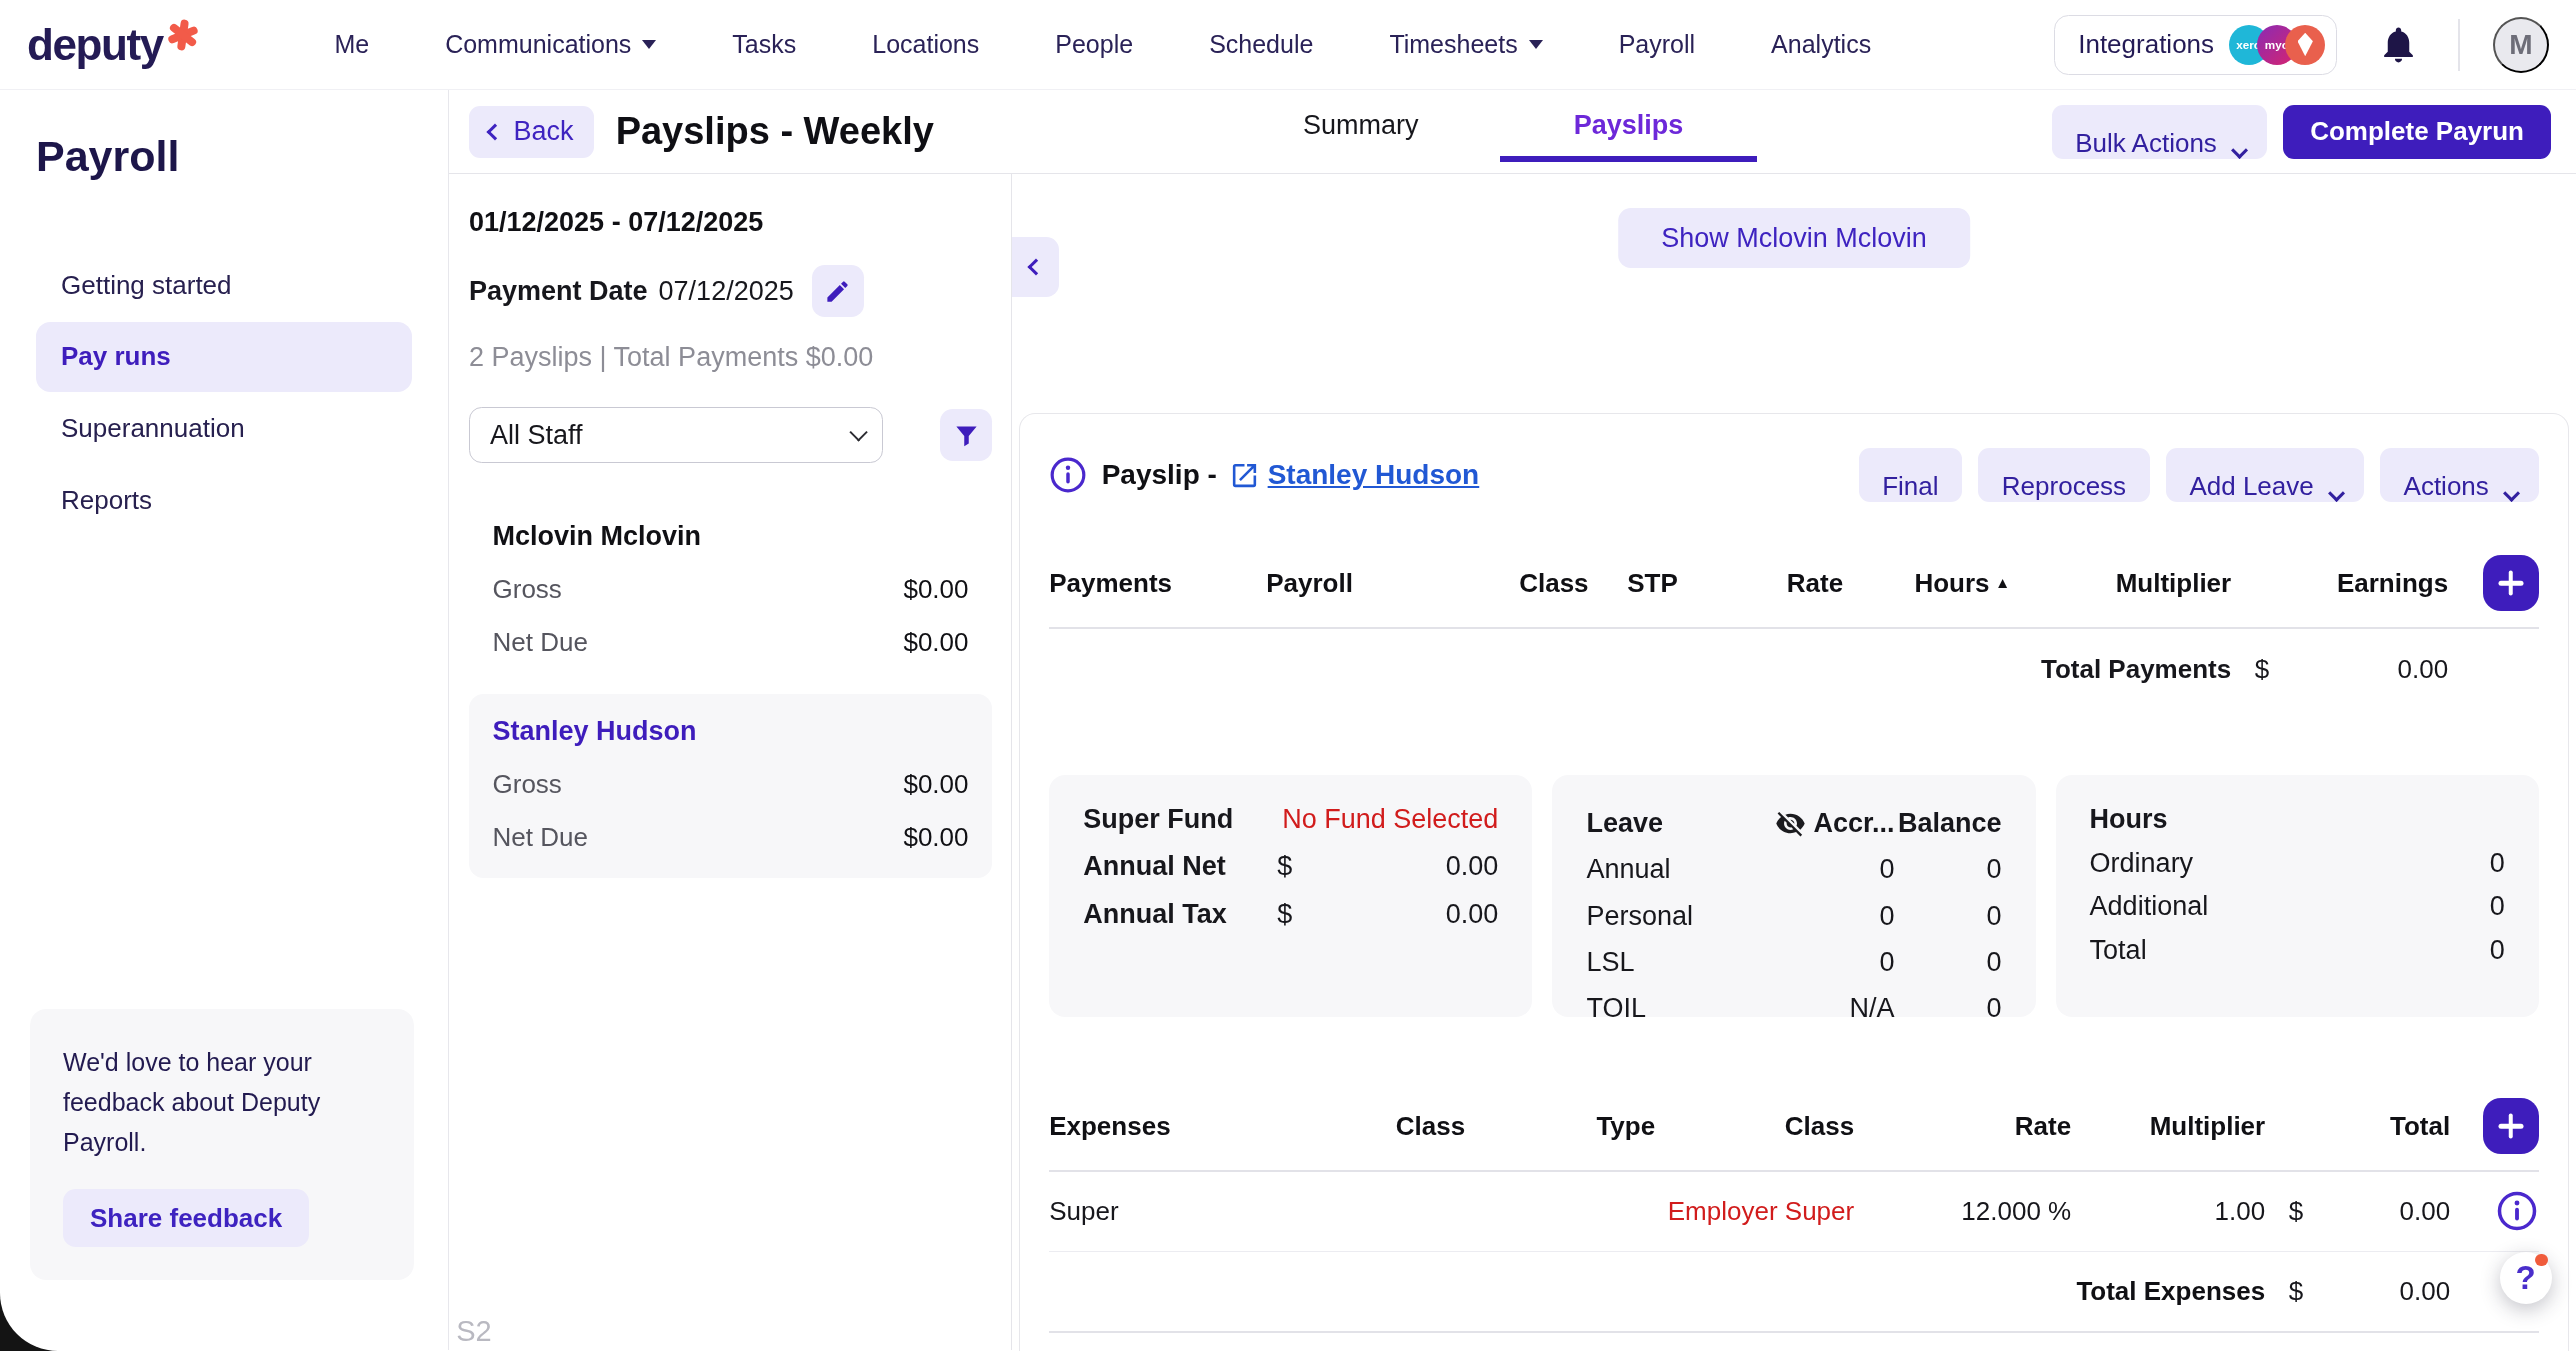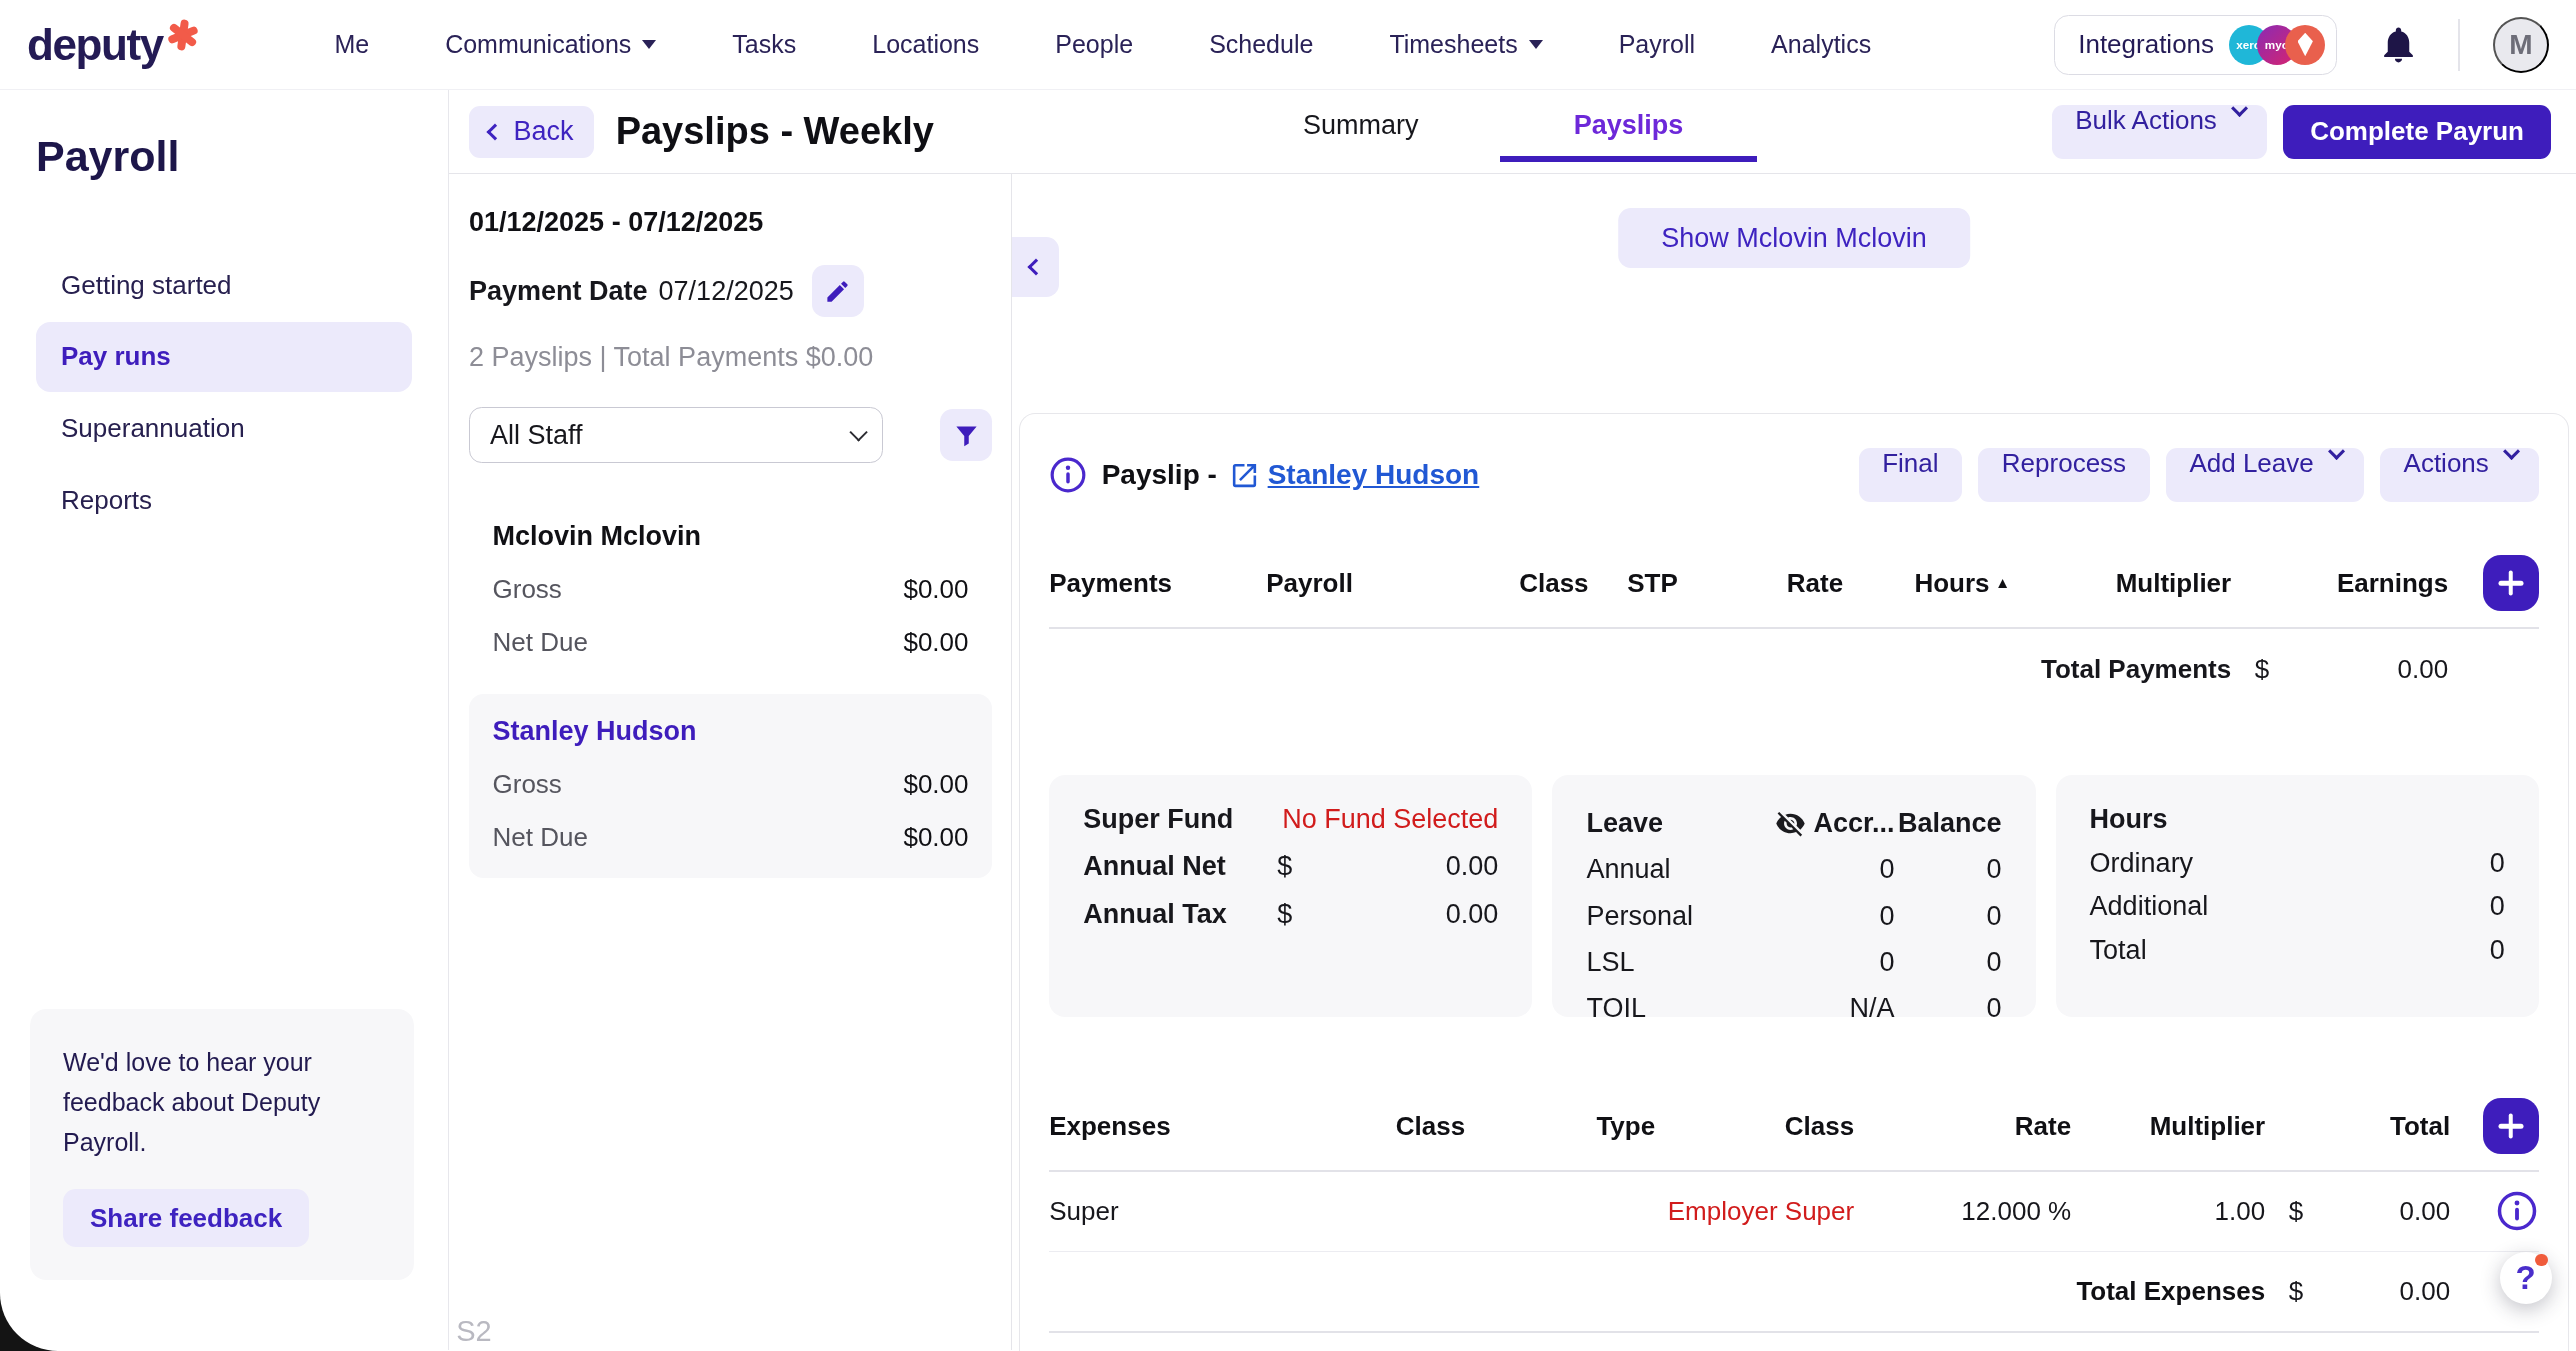--- a/index.html
+++ b/index.html
@@ -49,21 +49,21 @@
   .back-btn { height:52px; display:flex; align-items:center; gap:12.6px; background:#eceafb; border:none; border-radius:11px; padding:0 20px; color:#3e23c0; font-size:27px; cursor:pointer; }
   .chev { display:inline-block; border:solid currentColor; border-width:0 3.2px 3.2px 0; padding:4.5px; }
   .chev.left { transform:rotate(135deg); }
   .chev.down { transform:rotate(45deg) translateY(-3.6px); }
   .page-title { margin-left:22px; font-size:38px; font-weight:bold; color:#0f0f14; }
   .tabs { position:absolute; left:780px; top:0; bottom:12px; display:flex; gap:7.2px; }
   .tab { padding:0 74px; display:flex; align-items:center; font-size:27px; color:#17171c; position:relative; cursor:pointer; }
   .tab.active { color:#6d28d9; font-weight:bold; }
   .tab.active::after { content:""; position:absolute; left:0; right:0; bottom:-0.9px; height:6.3px; background:#3e1dbc; }
   .header-actions { margin-left:auto; display:flex; gap:16.3px; }
-  .btn-lav { height:54px; display:flex; align-items:flex-start; gap:14.5px; background:#eceafb; color:#32209f; border:none; border-radius:11px; padding:0 23.5px; font-size:26px; cursor:pointer; white-space:nowrap; }
+  .btn-lav { height:54px; display:flex; align-items:flex-end; gap:14.5px; background:#eceafb; color:#32209f; border:none; border-radius:11px; padding:0 23.5px; font-size:26px; cursor:pointer; white-space:nowrap; }
   .btn-primary { height:54px; background:#3e1dbc; color:#fff; border:none; border-radius:11px; padding:0 27px; font-size:26px; font-weight:bold; display:flex; align-items:center; cursor:pointer; }
 
   .content-body { flex:1; display:flex; min-height:0; }
 
   
   .runs-panel { width:563px; border-right:0.9px solid #e5e5ea; padding:33px 19px 0 20px; position:relative; flex-shrink:0; }
   .date-range { font-size:27px; font-weight:bold; color:#101014; }
   .payment-row { margin-top:27px; display:flex; align-items:center; font-size:27px; }
   .payment-label { font-weight:bold; }
   .payment-value { margin-left:11px; }

